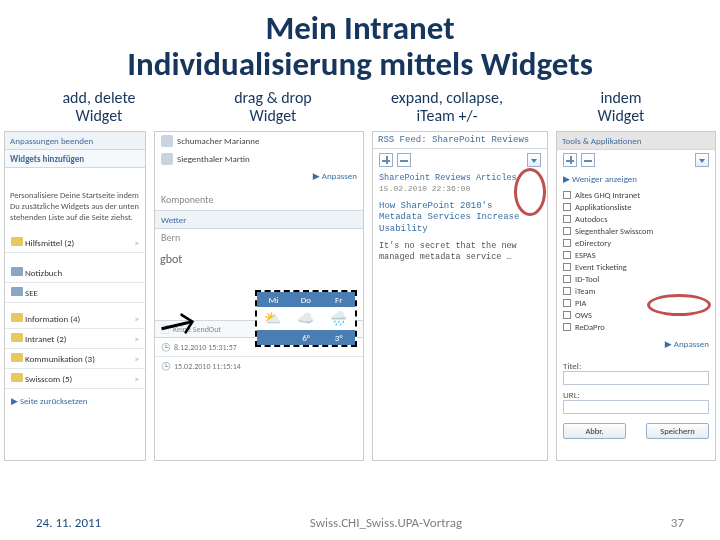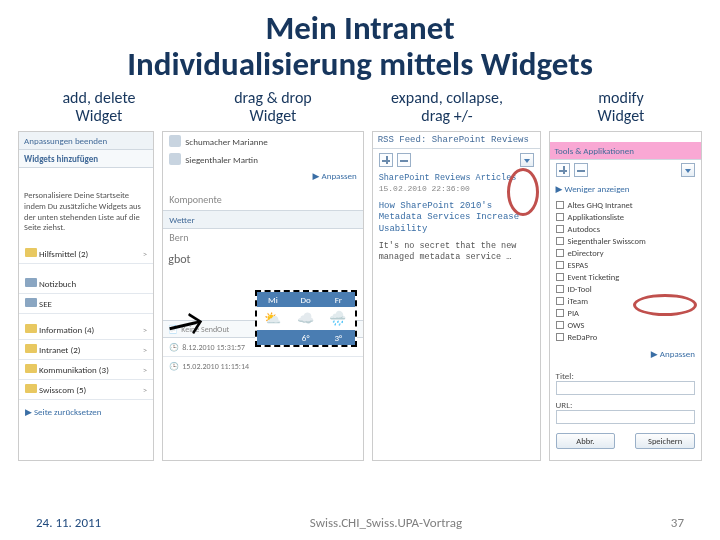--- a/index.html
+++ b/index.html
@@ -1,38 +1,38 @@
 <!DOCTYPE html>
 <html><head>
 <meta charset="utf-8">
 <style>
   * { box-sizing: border-box; margin: 0; padding: 0; }
   html, body { width: 720px; height: 540px; font-family: Calibri, Arial, sans-serif; background: #fff; }
   .slide { width: 720px; height: 540px; position: relative; }
   .title { text-align: center; font-weight: bold; color: #17365d; font-size: 33px; line-height: 1.1; padding-top: 10px; }
   .cols { display: flex; justify-content: space-between; padding: 0 12px; margin-top: 6px; }
   .col-label { font-weight: normal; color: #17365d; font-size: 16px; text-align: center; line-height: 1.15; width: 25%; }
-  .panels { display: flex; gap: 8px; padding: 0 18px; margin-top: 6px; height: 330px; border-radius: 13px; }
+  .panels { display: flex; gap: 8px; padding: 0 4px; margin-top: 6px; height: 330px; border-radius: 13px; }
   .panel { background: #fff; border: 1px solid #ccc; font-size: 9px; color: #444; overflow: hidden; position: relative; }
   .panel.p1 { width: 142px; }
   .panel.p2 { width: 210px; }
   .panel.p3 { width: 176px; font-family: Liberation Mono, monospace; }
   .panel.p4 { width: 160px; }
 
   .bar { background: #eef3f7; padding: 3px 5px; border-bottom: 1px solid #d0d8e0; font-size: 9px; color: #436b99; display:flex; align-items:center; gap:3px;}
   .desc { padding: 5px; font-size: 8.5px; color: #555; line-height: 1.25; filter: blur(0.35px); margin-top: 17px; }
   .row-item { display: flex; align-items: center; justify-content: space-between; padding: 4px 6px; border-bottom: 1px solid #e3e8ee; font-size: 9px; color: #333; }
   .row-item.spaced { margin-top: 6px; }
   .chev { color: #999; font-size: 9px; }
   .ico { width: 12px; height: 9px; background: #f0b000; display:inline-block; border-radius:1px; margin-right:2px;}
   .fold { background:#e8c861;}
   .reset { padding: 6px; color:#3a6ea5; font-size:9px;}
 
   
-  .person { padding: 3px 6px; display:flex; align-items:center; gap:4px; font-size:9px; color:#444;}
+  .person { padding: 3px 6px; display:flex; gap:4px; font-size:9px; color:#444;}
   .avatar { width:12px; height:12px; background:#c8d4e0; border-radius:2px;}
   .link-r { text-align:right; padding:2px 6px; color:#3a6ea5; font-size:9px;}
   .komp { padding:10px 6px 4px; color:#888; font-size:10px; position:relative;}
   .wetter-head { background:#eef3f7; padding:3px 6px; color:#436b99; font-size:9px; border-top:1px solid #d0d8e0; border-bottom:1px solid #d0d8e0;}
   .weather-box { position:absolute; right:6px; top:158px; width:102px; border:2px dashed #000; background:#fff;}
   .weather-box table { width:100%; border-collapse:collapse; font-size:9px;}
   .weather-box th { background:#4a7db2; color:#fff; padding:2px; font-weight:normal; text-align:center;}
   .weather-box td { text-align:center; padding:3px 2px; font-size:14px;}
   .weather-box .temp td { background:#4a7db2; color:#fff; font-size:9px; padding:2px;}
   .entry { padding:4px 6px; font-size:8.5px; color:#555;}
@@ -49,21 +49,21 @@
   .pm-box.plus::after { top:2px; bottom:2px; left:6px; width:2px;}
   .dropdown { margin-left:auto; width:14px; height:14px; border:1px solid #9ab0c8; background:linear-gradient(#fff,#e6eef5); position:relative;}
   .dropdown::after { content:""; position:absolute; left:3px; top:5px; border-left:3px solid transparent; border-right:3px solid transparent; border-top:4px solid #4a7db2;}
   .post-title { padding:3px 6px 0; color:#3a6ea5; font-size:8.5px; line-height:1.15;}
   .post-ts { padding:0 6px 2px; color:#888; font-size:8px;}
   .post-body { padding:6px; color:#3a6ea5; font-size:9px; line-height:1.25;}
   .post-body2 { padding:0 6px 6px; color:#555; font-size:8.5px; line-height:1.25;}
   .circle-over { position:absolute; right:1px; top:36px; width:32px; height:48px; border:3px solid #c0504d; border-radius:50%/50%; pointer-events:none;}
 
   
-  .p4-head { padding:3px 5px; background:#f9a8d4; color:#436b99; font-size:9px; border-bottom:1px solid #d0d8e0;margin-top:10px;}
+  .p4-head { padding:3px 5px; background:#e5e5e5; color:#436b99; font-size:9px; border-bottom:1px solid #d0d8e0;}
   .p4-sub { padding:3px 6px; color:#3a6ea5; font-size:9px;}
   .p4-list { padding:2px 6px;}
   .p4-list div { display:flex; align-items:center; gap:4px; font-size:8.5px; color:#444; padding:1px 0;}
   .sq { width:8px; height:8px; border:1px solid #888; background:#fff;}
   .p4-form { padding:4px 6px;}
   .p4-form .lab { font-size:9px; color:#555; margin-top:4px;}
   .p4-form input { width:100%; border:1px solid #bcc8d4; height:14px; font-size:8px; padding:0 2px;}
   .btn-row { display:flex; gap:20px; padding:5px 6px;}
   .btn { flex:1; background:linear-gradient(#fdfdfd,#e4ecf3); border:1px solid #9ab0c8; font-size:8.5px; color:#333; padding:2px 0; text-align:center; border-radius:2px;}
   .circle-over2 { position:absolute; right:4px; top:162px; width:64px; height:22px; border:3px solid #c0504d; border-radius:50%; pointer-events:none;}
@@ -85,24 +85,24 @@
     <div class="col-label">
       <div>add, delete</div>
       <div>Widget</div>
     </div>
     <div class="col-label">
       <div>drag &amp; drop</div>
       <div>Widget</div>
     </div>
     <div class="col-label">
       <div>expand, collapse,</div>
-      <div>drag +/-</div>
-    </div>
-    <div class="col-label">
-      <div>modify</div>
+      <div>iTeam +/-</div>
+    </div>
+    <div class="col-label">
+      <div>indem</div>
       <div>Widget</div>
     </div>
   </div>
 
   <div class="panels">
 
     <div class="panel p1">
       <div class="bar">Anpassungen beenden</div>
       <div class="bar" style="background:#f6f9fb;font-weight:bold;">Widgets hinzufügen</div>
       <div class="desc">Personalisiere Deine Startseite indem Du zusätzliche Widgets aus der unten stehenden Liste auf die Seite ziehst.</div>

